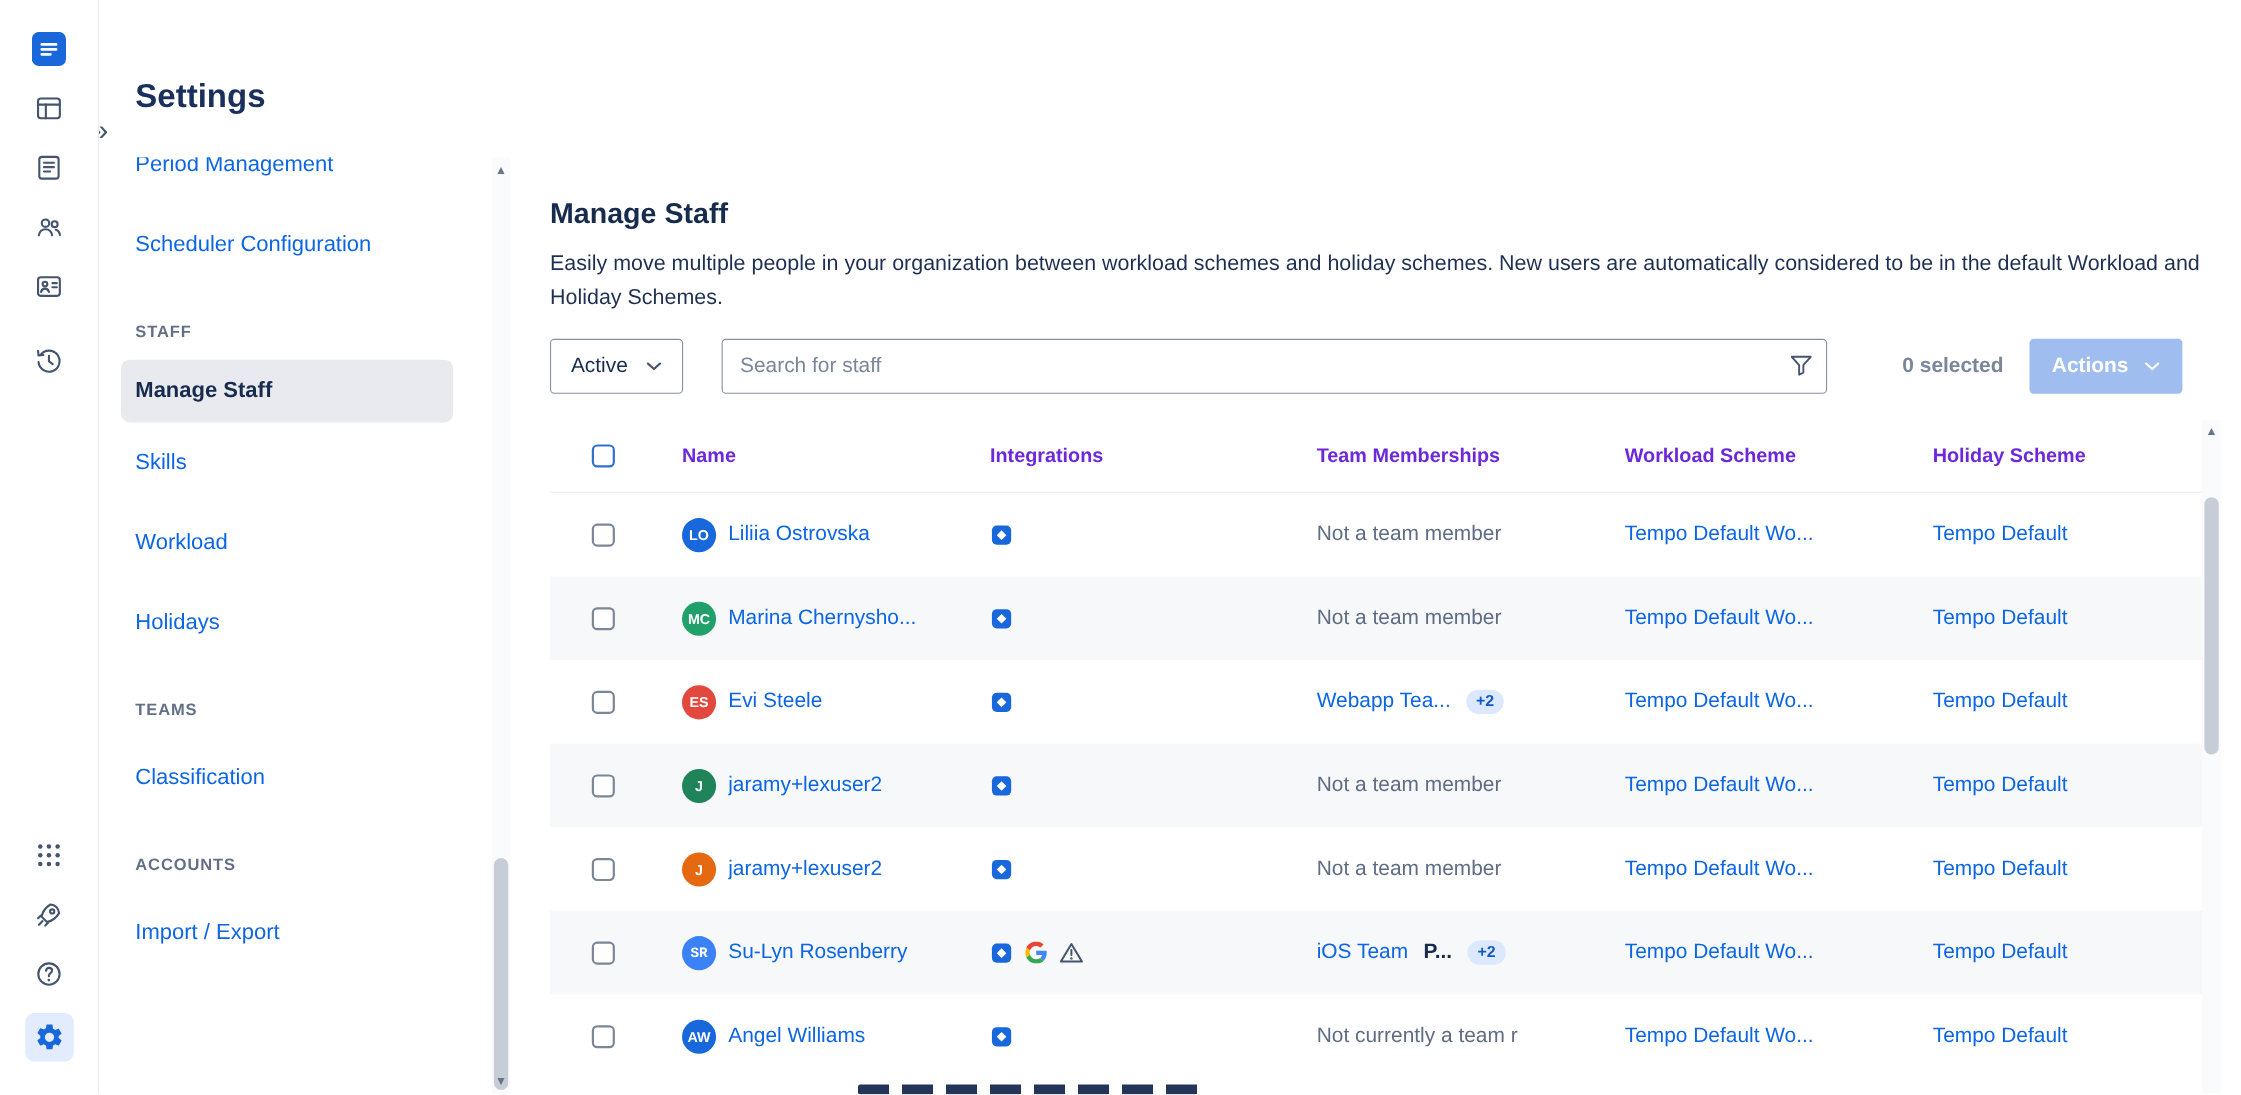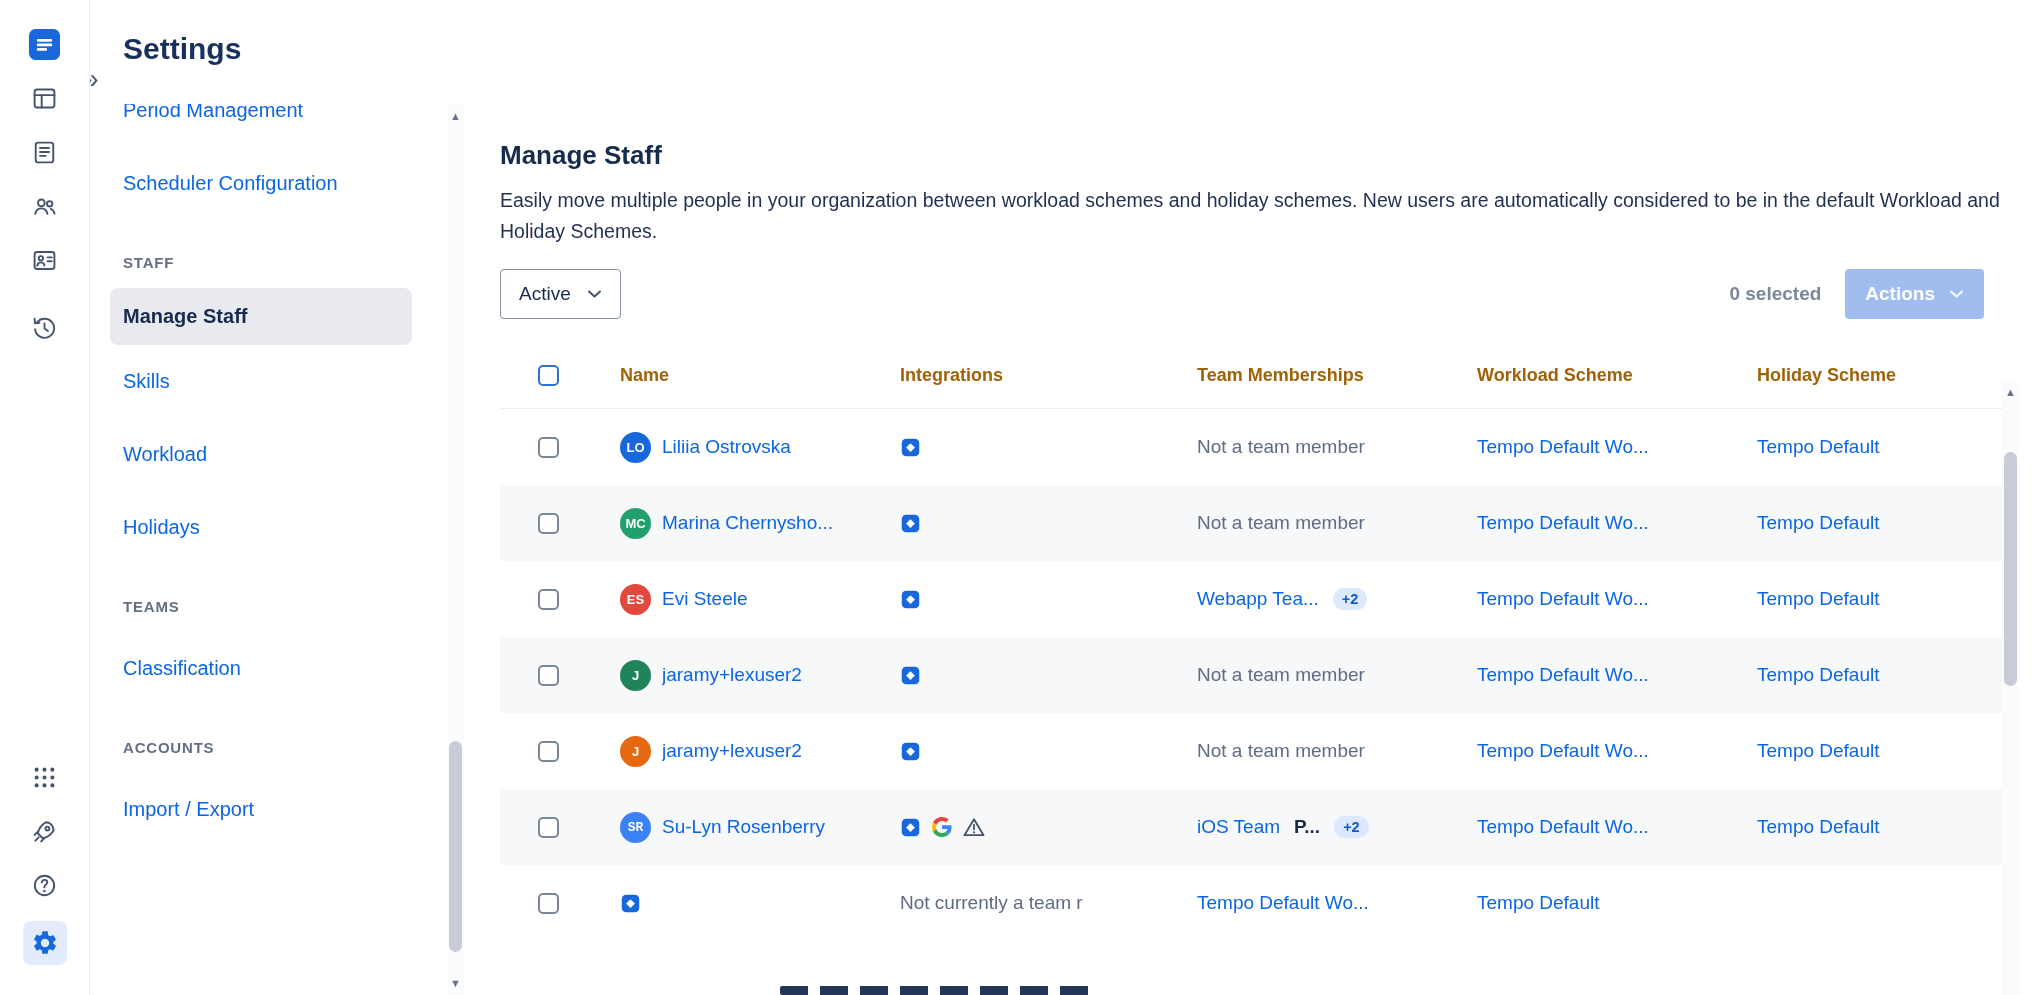--- a/index.html
+++ b/index.html
@@ -14,21 +14,21 @@
     border-right:1px solid #eceef1; display:flex; flex-direction:column; align-items:center;
     padding:26px 0 30px; background:#fff; z-index:5;
   }
   .ab-group { display:flex; flex-direction:column; align-items:center; gap:18px; }
   .ab-spacer { flex:1; }
   .ab-icon { width:36px; height:36px; display:flex; align-items:center; justify-content:center; cursor:pointer; border-radius:8px; }
   .ab-icon.gap-top { margin-top:14px; }
   .ab-icon.active { width:44px; height:44px; background:#e2ecfd; }
   
   .right { position:absolute; left:90px; top:0; right:0; bottom:0; display:flex; flex-direction:column; }
-  .header { height:104px; position:relative; flex:none; }
+  .header { height:104px; position:relative; flex:none;margin-top:39px; }
   .page-title { padding:32px 0 0 33px; font-size:30px; font-weight:700; color:#19305e; }
   .expand-btn {
     position:absolute; left:-14px; top:64px; width:30px; height:30px; display:flex;
     align-items:center; justify-content:center; font-size:27px; color:#44546f; cursor:pointer;
     background:transparent; border:none; line-height:1;
   }
   .content-row { flex:1; display:flex; min-height:0; }
   
   .nav-panel { width:376px; flex:none; position:relative; overflow:hidden; }
   .nav-list { margin-top:-30px; }
@@ -69,21 +69,21 @@
   }
   .btn-actions .chev { display:flex; }
   
   .table { width:1502px; margin-top:24px; }
   .thead, .trow { display:grid; grid-template-columns:100px 280px 297px 280px 280px 1fr; align-items:center; }
   .thead { height:66px; border-bottom:1px solid #eceef1; }
   .trow { height:76px; }
   .trow.alt { background:#f7f8f9; }
   .cell { padding-left:20px; display:flex; align-items:center; min-width:0; }
   .c-check { padding-left:38px; }
-  .col-head { font-size:18px; font-weight:700; color:#a16207; }
+  .col-head { font-size:18px; font-weight:700; color:#6d28d9; }
   .checkbox { width:21px; height:21px; border:2px solid #7a8796; border-radius:5px; background:#fff; cursor:pointer; flex:none; }
   .checkbox.head { border-color:#2e71d0; }
   .avatar { width:31px; height:31px; border-radius:50%; color:#fff; font-size:13px; font-weight:700; display:flex; align-items:center; justify-content:center; flex:none; }
   .name-link { margin-left:11px; font-size:19px; font-weight:500; color:var(--link,#0c66e4); text-decoration:none; white-space:nowrap; overflow:hidden; text-overflow:ellipsis; cursor:pointer; }
   .scheme-link { font-size:19px; color:var(--link,#0c66e4); text-decoration:none; white-space:nowrap; overflow:hidden; text-overflow:ellipsis; cursor:pointer; }
   .team-link { font-size:19px; color:var(--link,#0c66e4); text-decoration:none; white-space:nowrap; cursor:pointer; }
   .team-extra { margin-left:14px; font-size:19px; font-weight:700; color:#172b4d; white-space:nowrap; }
   .muted { font-size:19px; color:var(--muted-text,#5e6c84); white-space:nowrap; overflow:hidden; }
   .badge { margin-left:14px; padding:3px 9px; border-radius:12px; background:var(--badge-bg,#dbe8fd); color:var(--badge-text,#1059c8); font-size:14.5px; font-weight:600; flex:none; }
   .integ-cell { gap:11px; }
@@ -218,20 +218,28 @@
         <div class="toolbar">
           <button class="btn-dropdown">
             <span>Active</span>
             <span class="chev">
               <svg width="15" height="10" viewBox="0 0 15 10" fill="none" stroke="currentColor" stroke-width="2" stroke-linecap="round" stroke-linejoin="round">
                   <path d="M2 2.5l5.5 5 5.5-5"></path>
                 </svg>
             </span>
           </button>
 
+          <div class="search-wrap">
+            <input class="search-input" type="text" placeholder="Search for staff" style="">
+            <span class="funnel-btn">
+              <svg width="23" height="22" viewBox="0 0 24 22" fill="none" stroke="#44546f" stroke-width="1.8" stroke-linejoin="round">
+                  <path d="M3 3h18l-7 8v7l-4 2v-9L3 3z"></path>
+                </svg>
+            </span>
+          </div>
 
           <span class="sel-count">0 selected</span>
 
           <button class="btn-actions">
             <span>Actions</span>
             <span class="chev">
               <svg width="15" height="10" viewBox="0 0 15 10" fill="none" stroke="currentColor" stroke-width="2" stroke-linecap="round" stroke-linejoin="round">
                   <path d="M2 2.5l5.5 5 5.5-5"></path>
                 </svg>
             </span>
@@ -421,20 +429,24 @@
                   <a class="scheme-link">Tempo Default Wo...</a>
                 </div>
                 <div class="cell">
                   <a class="scheme-link">Tempo Default</a>
                 </div>
               </div>
               <div class="trow">
                 <div class="cell c-check">
                   <span class="checkbox"></span>
                 </div>
+                <div class="cell">
+                  <span class="avatar" style="background: rgb(24, 104, 219);">AW</span>
+                  <a class="name-link">Angel Williams</a>
+                </div>
                 <div class="cell integ-cell">
                   <span class="ig">
                     <svg width="21" height="21" viewBox="0 0 24 24">
                       <rect x="2" y="2" width="20" height="20" rx="5" fill="#1868db"></rect>
                       <path d="M12 7l5 5-5 5-5-5z" fill="#fff"></path>
                     </svg>
                   </span>
                 </div>
                 <div class="cell">
                   <span class="muted">Not currently a team r</span>

